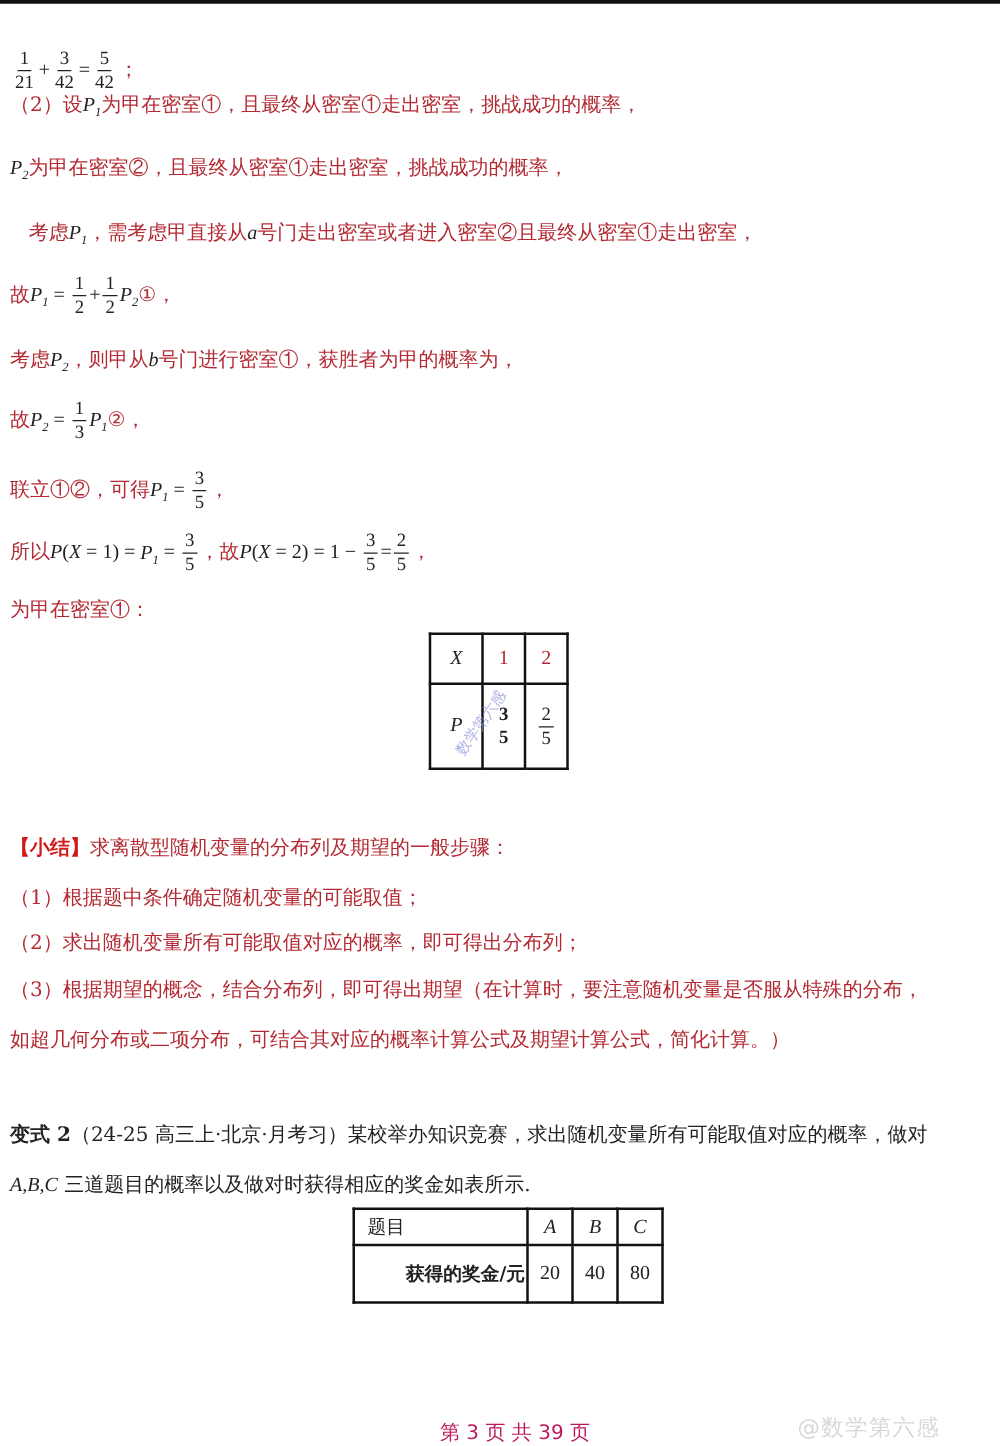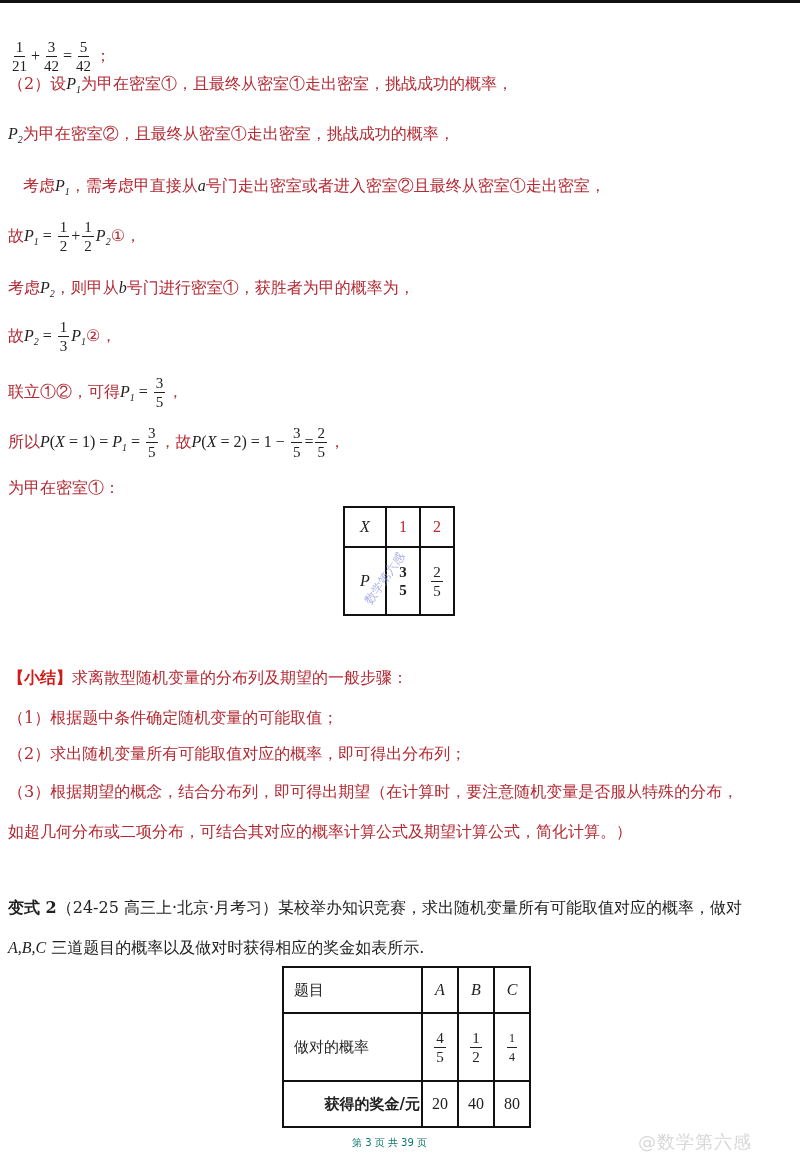--- a/index.html
+++ b/index.html
@@ -12,21 +12,21 @@
   .num { font-family: "Liberation Serif", "DejaVu Serif", serif; color: #222; font-style: normal; }
   .frac { display: inline-flex; flex-direction: column; align-items: center; vertical-align: middle;
           font-family: "Liberation Serif", serif; color: #222; font-size: 15px; line-height: 18px; margin: 0 2px; }
   .frac .n { border-bottom: 1px solid #222; padding: 0 2px; }
   .frac .d { padding: 0 2px; }
   sub { font-size: 10px; }
   table.dist { position: absolute; border-collapse: collapse; }
   table.dist td { border: 2px solid #111; text-align: center; font-family: "Liberation Serif", serif; font-size: 16px; color: #222; }
   .bold { font-weight: bold; }
   .watermark-stamp { position: absolute; color: #8a90d8; font-size: 12px; transform: rotate(-55deg); opacity: 0.7; font-family: "DejaVu Sans", sans-serif; }
-  .footer { position: absolute; top: 1136px; left: 352px; font-size: 10px; color: #0f766e; font-family: "DejaVu Sans", sans-serif; }
+  .footer { position: absolute; top: 1136px; left: 352px; font-size: 16px; color: #be185d; font-family: "DejaVu Sans", sans-serif; }
   .brand { position: absolute; top: 1130px; left: 638px; font-size: 18px; color: #d8d8d8; font-family: "DejaVu Sans", sans-serif; letter-spacing: 1px; }
 </style>
 </head>
 <body>
 
 <div class="topbar"></div>
 
 <div class="line" style="top:38px;">
   <span class="frac">
       <span class="n">1</span>
@@ -129,40 +129,25 @@
 
 <div class="line blk" style="top:898px;">
   <span class="bold">变式 2</span><span>（24-25 高三上·北京·月考习）</span><span>某校举办知识竞赛，求出随机变量所有可能取值对应的概率，做对</span>
 </div>
 <div class="line blk" style="top:938px;">
   <span class="math">A,B,C</span> <span>三道题目的概率以及做对时获得相应的奖金如表所示.</span>
 </div>
 
 <table class="dist" style="left:282px; top:966px;">
   <tbody>
-      <tr style="height:46px;">
+      <tr style="height:29px;">
     <td style="width:126px; text-align:left; padding-left:10px; font-family:'DejaVu Sans',sans-serif; font-size:15px;">题目</td>
     <td style="width:32px;" class="math">A</td>
     <td style="width:32px;" class="math">B</td>
     <td style="width:32px;" class="math">C</td>
-  </tr>
-  <tr style="height:68px;">
-    <td style="text-align:left; padding-left:10px; font-family:'DejaVu Sans',sans-serif; font-size:15px;">做对的概率</td>
-    <td><span class="frac">
-            <span class="n">4</span>
-            <span class="d">5</span>
-          </span></td>
-    <td><span class="frac">
-            <span class="n">1</span>
-            <span class="d">2</span>
-          </span></td>
-    <td><span class="frac" style="font-size:12px;">
-            <span class="n">1</span>
-            <span class="d">4</span>
-          </span></td>
   </tr>
   <tr style="height:46px;">
     <td style="text-align:right; padding-left:10px; font-family:'DejaVu Sans',sans-serif; font-size:15px;font-weight:bold;">获得的奖金/元</td>
     <td>20</td>
     <td>40</td>
     <td>80</td>
   </tr>
 </tbody>
   </table>
 

